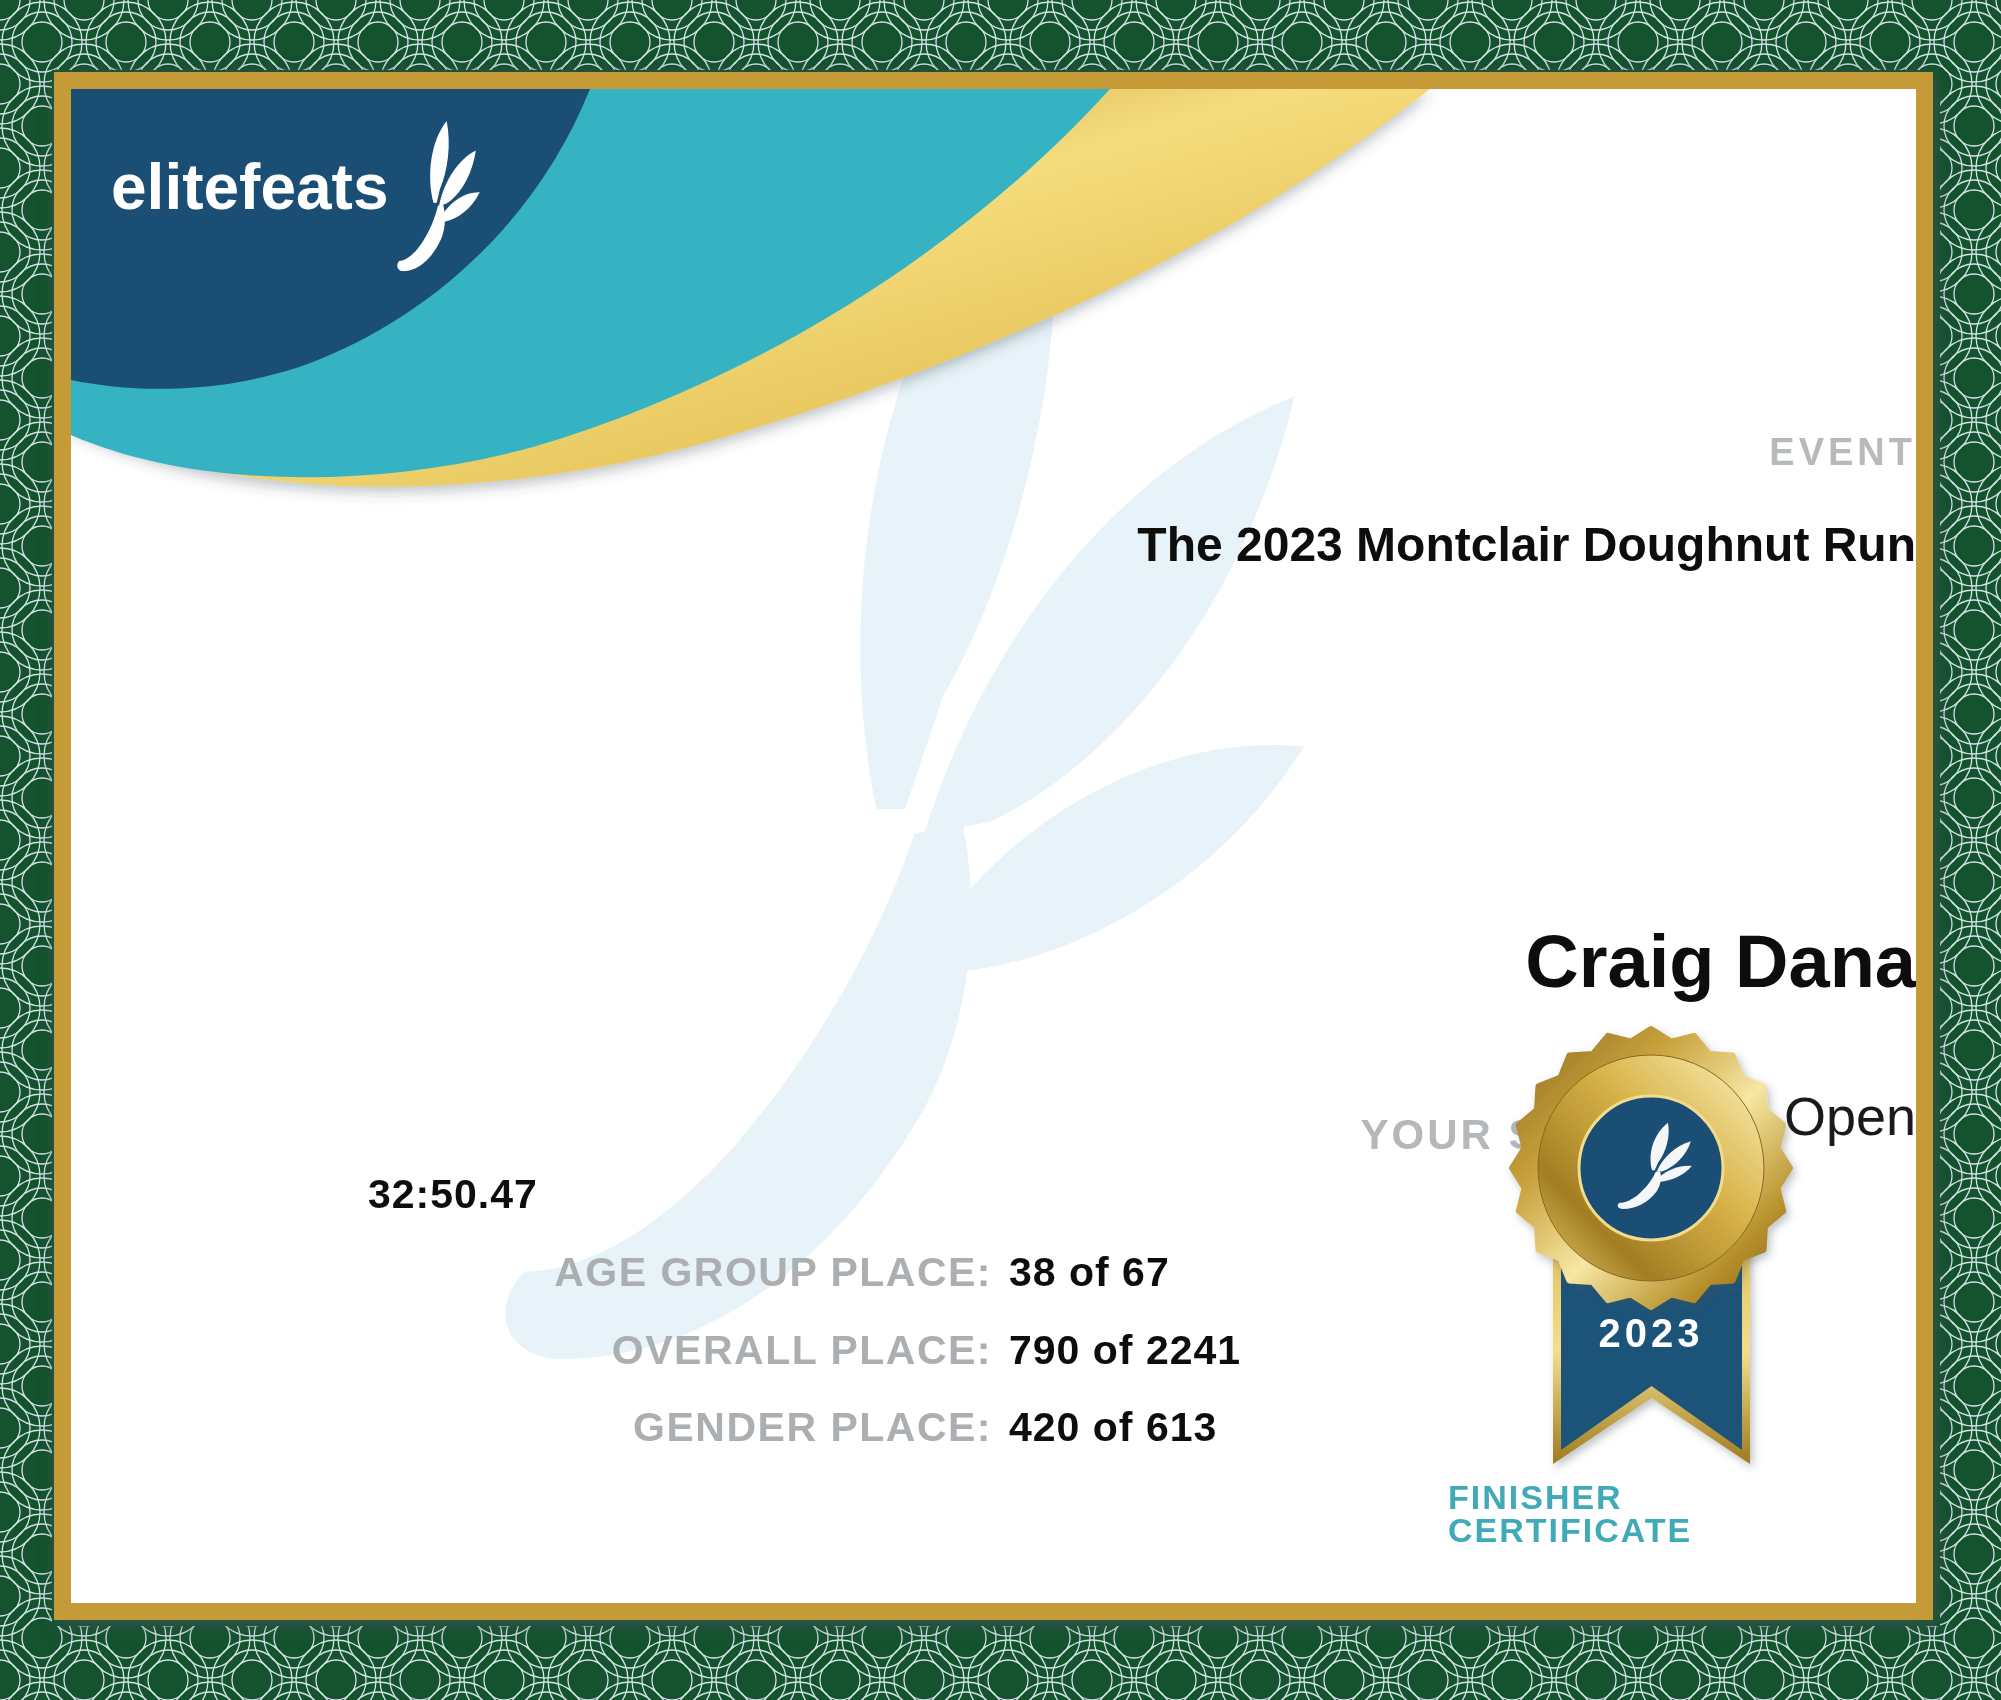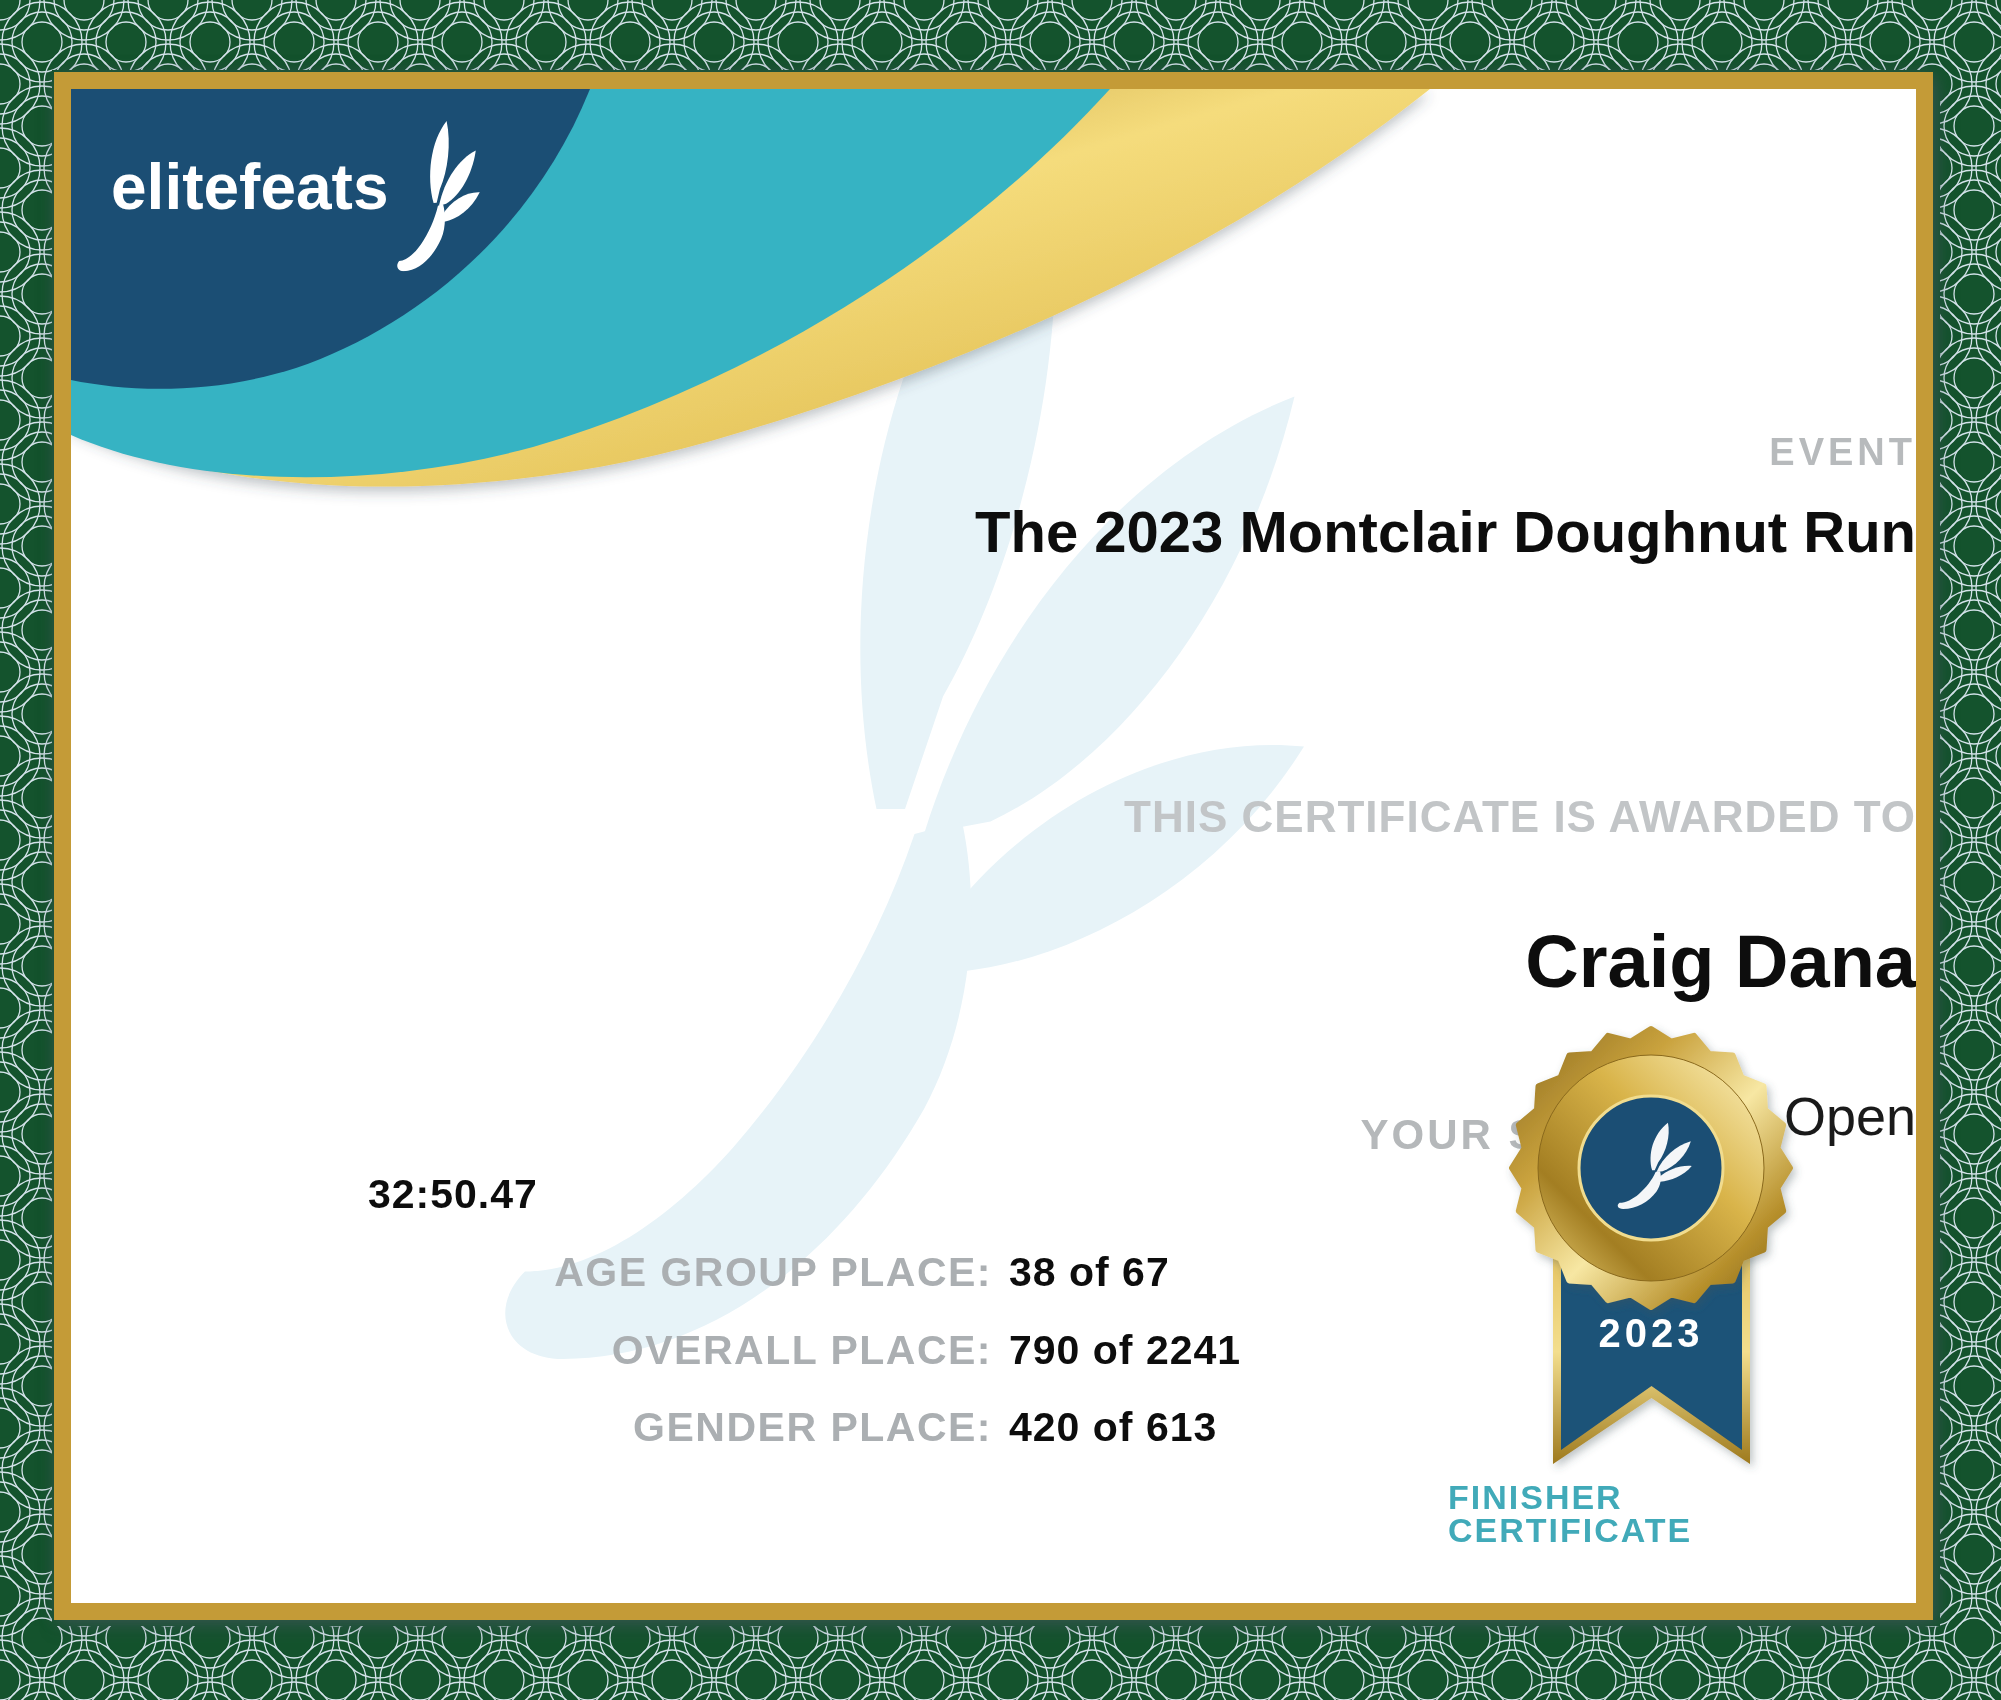--- a/index.html
+++ b/index.html
@@ -10,21 +10,21 @@
          border:17px solid #c49b37;background:#fff;z-index:1;
          box-shadow:4px 6px 16px rgba(70,85,95,.5), 0 0 14px rgba(70,85,95,.35);}
   .inner{position:absolute;inset:0;overflow:hidden;background:#fff;}
   .watermark{position:absolute;left:340px;top:20px;z-index:1;}
   .header-swoosh{position:absolute;left:0;top:0;z-index:2;}
   .logo{position:absolute;left:40px;top:44px;z-index:3;display:flex;align-items:flex-start;}
   .logo-text{color:#ffffff;font-size:64px;font-weight:bold;letter-spacing:0px;line-height:1;margin-top:22px;}
   .logo-icon{margin-left:-6px;margin-top:-14px;transform:rotate(-4deg);}
   .txt{position:absolute;left:0;width:1845px;text-align:right;z-index:4;line-height:1;}
   .event-label{top:344px;font-size:38px;font-weight:bold;letter-spacing:4px;color:#b7babc;}
-  .event-title{top:414px;font-size:58px;font-weight:800;color:#0d0d0d;letter-spacing:0px;}
+  .event-title{top:432px;font-size:48px;font-weight:800;color:#0d0d0d;letter-spacing:0px;}
   .awarded{top:706px;font-size:44px;font-weight:bold;letter-spacing:1px;color:#c2c5c7;}
   .name{top:836px;font-size:74px;font-weight:800;color:#0d0d0d;}
   .division{top:1000px;font-size:54px;font-weight:normal;color:#1a1a1a;}
   .your-stats{top:987px;width:1584px;font-size:42px;font-weight:bold;letter-spacing:3px;color:#b5b8ba;margin-top:38px;}
   .stat-row{position:absolute;left:280px;width:1300px;display:flex;align-items:baseline;z-index:4;}
   .stat-label{flex:0 0 641px;text-align:right;font-size:41px;font-weight:bold;
               letter-spacing:1.5px;color:#abafb2;line-height:1;}
   .stat-value{margin-left:17px;font-size:41px;font-weight:800;color:#0d0d0d;line-height:1;letter-spacing:1px;}
   .row-0{top:1085px}.row-1{top:1163px}.row-2{top:1241px}.row-3{top:1318px}
   .badge-svg{position:absolute;left:1420px;top:920px;z-index:5;}
@@ -97,21 +97,20 @@
             <path d="M49,56 C44,38 50,15 67,2 C70,17 65,35 56,47 L52,56 Z"></path>
             <path d="M54,58 C61,41 76,28 93,23 C88,39 75,52 61,57 Z"></path>
             <path d="M56,65 C66,55 81,50 94,51 C85,62 70,68 58,69 Z"></path>
             <path d="M53,58 C49,67 42,76 34,83 C27,89 19,93 12,93 C8,96 10,100 16,100 C31,100 45,92 54,80 C59,73 60,64 58,57 Z"></path>
           </g>
         </svg>
       </div>
 
       <div class="txt event-label">EVENT</div>
       <div class="txt event-title">The 2023 Montclair Doughnut Run</div>
-      <div class="txt awarded">THIS CERTIFICATE IS AWARDED TO</div>
       <div class="txt name">Craig Dana</div>
       <div class="txt division">5K Open</div>
       <div class="txt your-stats">YOUR STATS</div>
 
       <div class="stat-row row-0">
         <span class="stat-value">32:50.47</span>
       </div>
       <div class="stat-row row-1">
         <span class="stat-label">AGE GROUP PLACE:</span>
         <span class="stat-value">38 of 67</span>

